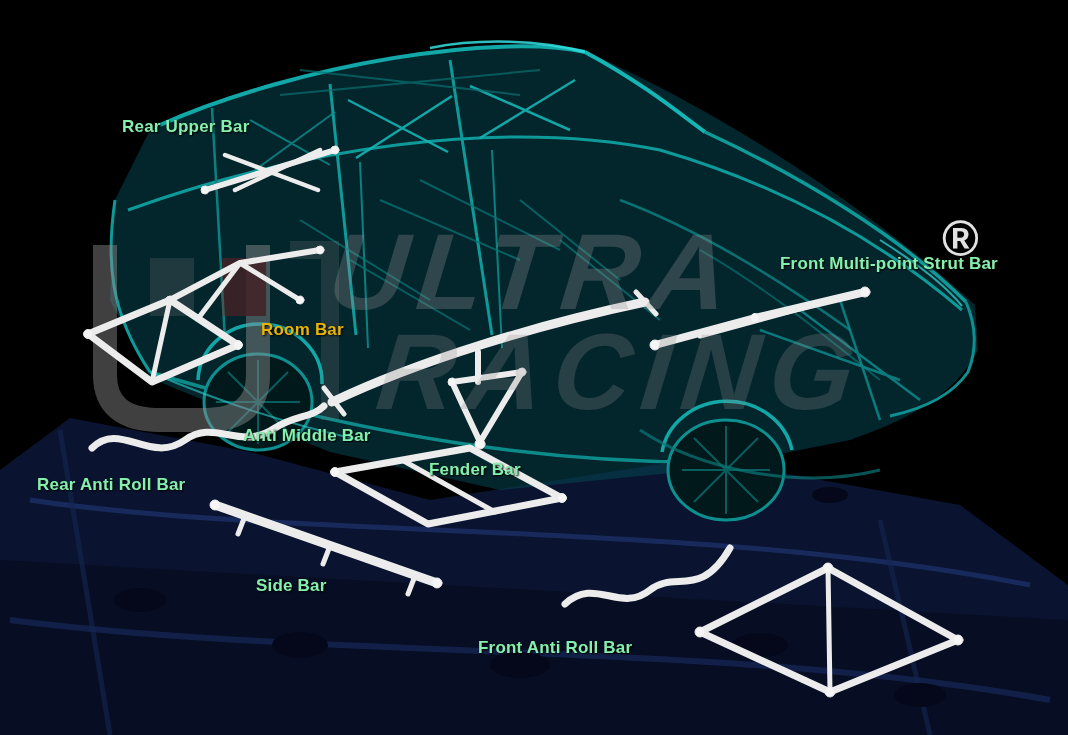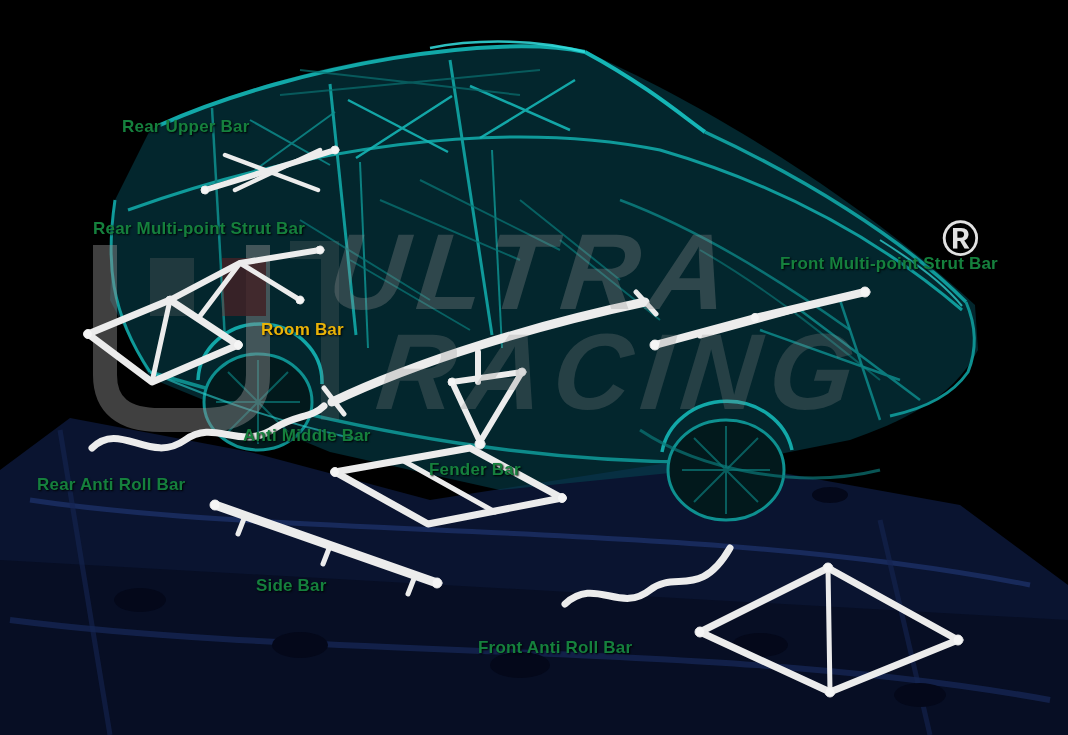--- a/index.html
+++ b/index.html
@@ -6,21 +6,21 @@
   #stage{
     position:relative;
     width:1068px;height:735px;
     background:#000;
     overflow:hidden;
     font-family:"Liberation Sans", sans-serif;
   }
   svg{position:absolute;left:0;top:0;}
   .lbl{
     position:absolute;
-    color:#15803d;
+    color:#86efac;
     font-weight:bold;
     font-size:17px;
     white-space:nowrap;
     text-shadow:1px 1px 2px #000;
     letter-spacing:.2px;
   }
   #lbl-rear-upper{left:122px;top:117px;}
   #lbl-rear-multipoint{left:93px;top:219px;}
   #lbl-front-multipoint{left:780px;top:254px;}
   #lbl-room{left:261px;top:320px;color:#eab308;}
@@ -207,21 +207,20 @@
         <path d="M565,604 C595,576 620,614 650,590 C675,570 700,600 730,548" stroke-width="7"></path>
       </g>
     </g>
   </svg>
 
   <div class="watermark" id="wm-ultra">ULTRA</div>
   <div class="watermark" id="wm-racing">RACING</div>
   <div id="wm-reg">®</div>
 
   <div class="lbl" id="lbl-rear-upper">Rear Upper Bar</div>
-  <div class="lbl" id="lbl-rear-multipoint">Rear Multi-point Strut Bar</div>
   <div class="lbl" id="lbl-front-multipoint">Front Multi-point Strut Bar</div>
   <div class="lbl" id="lbl-room">Room Bar</div>
   <div class="lbl" id="lbl-lower-middle">Anti Middle Bar</div>
   <div class="lbl" id="lbl-rear-anti-roll">Rear Anti Roll Bar</div>
   <div class="lbl" id="lbl-fender">Fender Bar</div>
   <div class="lbl" id="lbl-side">Side Bar</div>
   <div class="lbl" id="lbl-front-anti-roll">Front Anti Roll Bar</div>
 
 </div>
 

